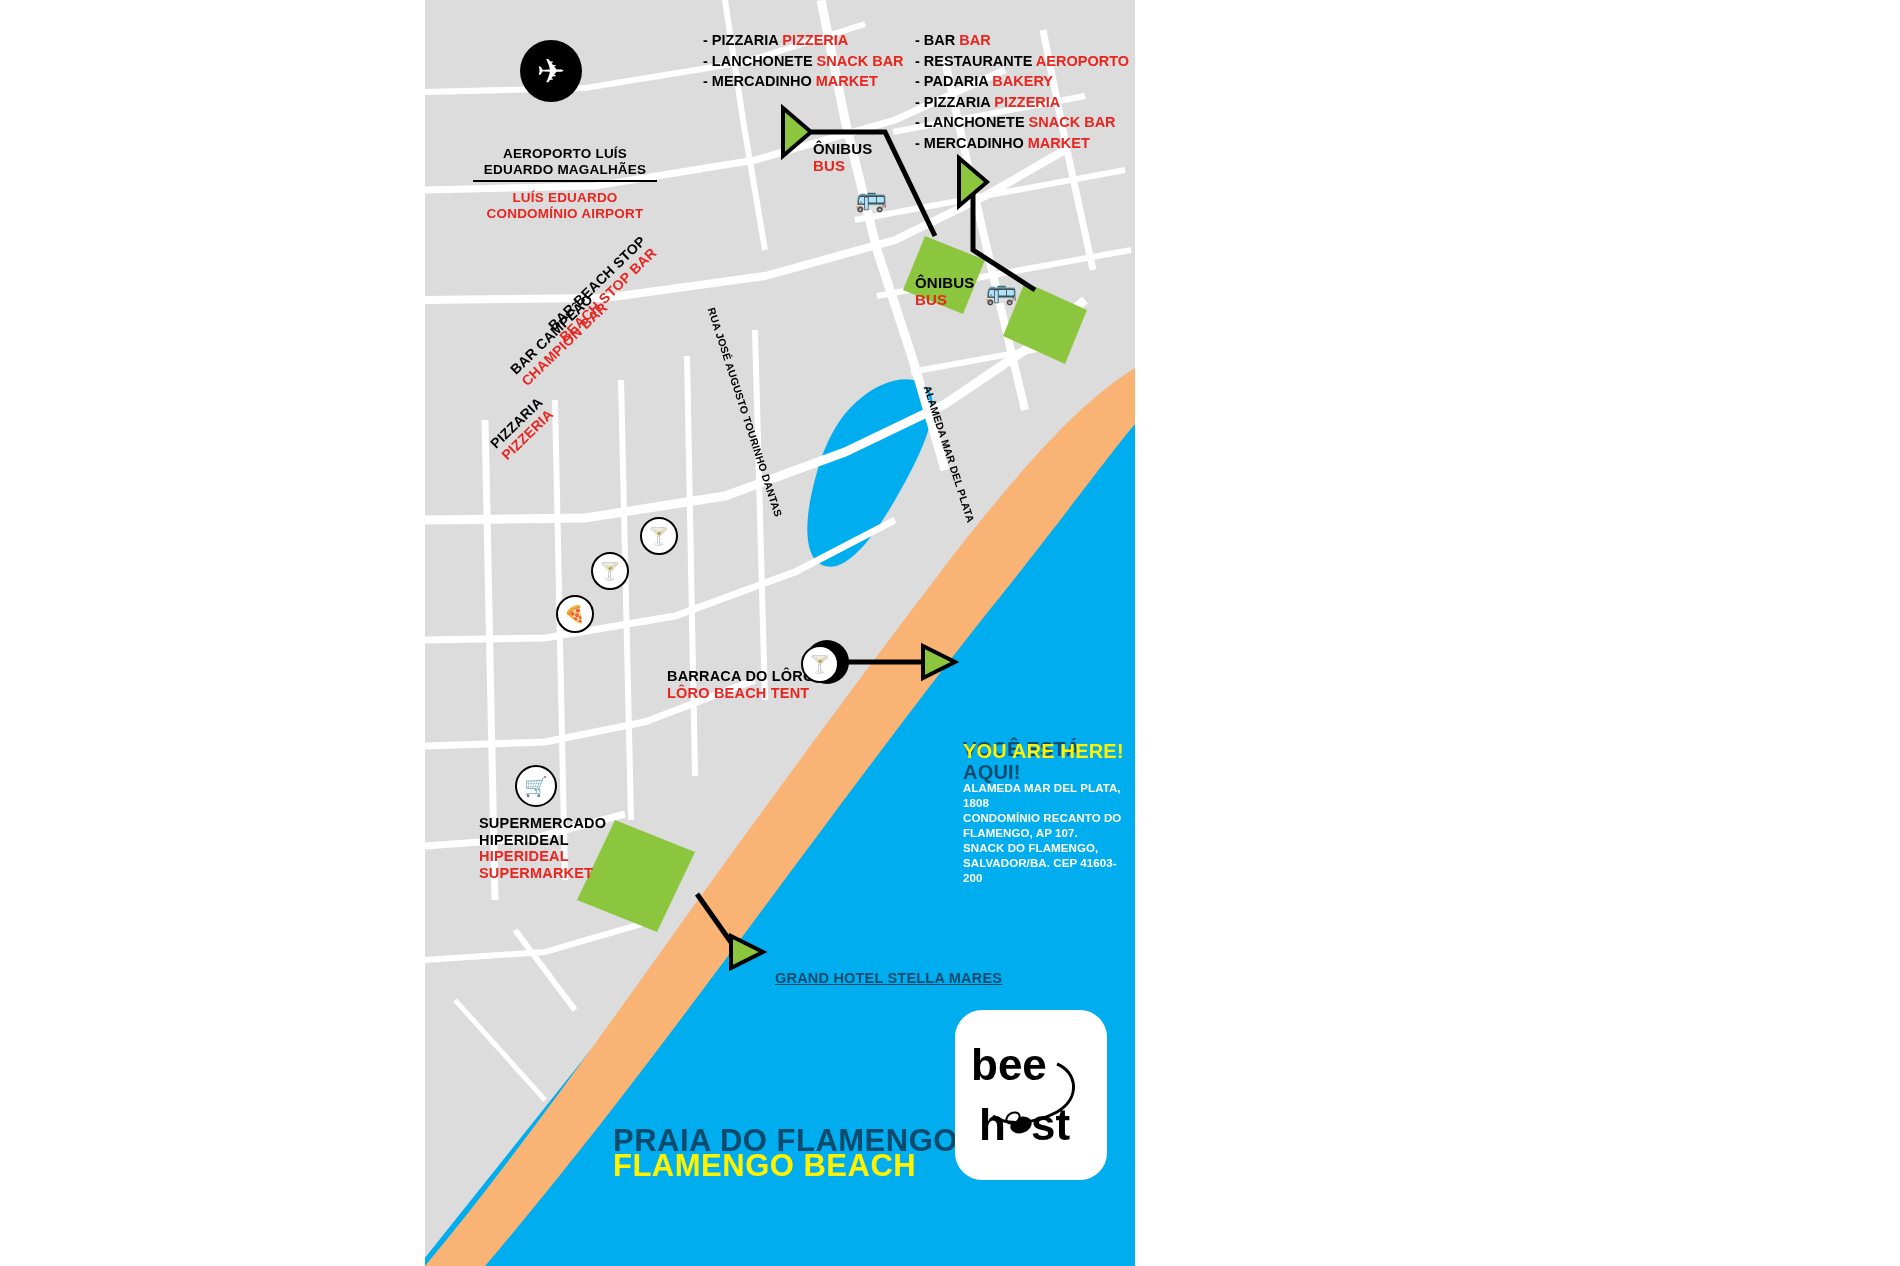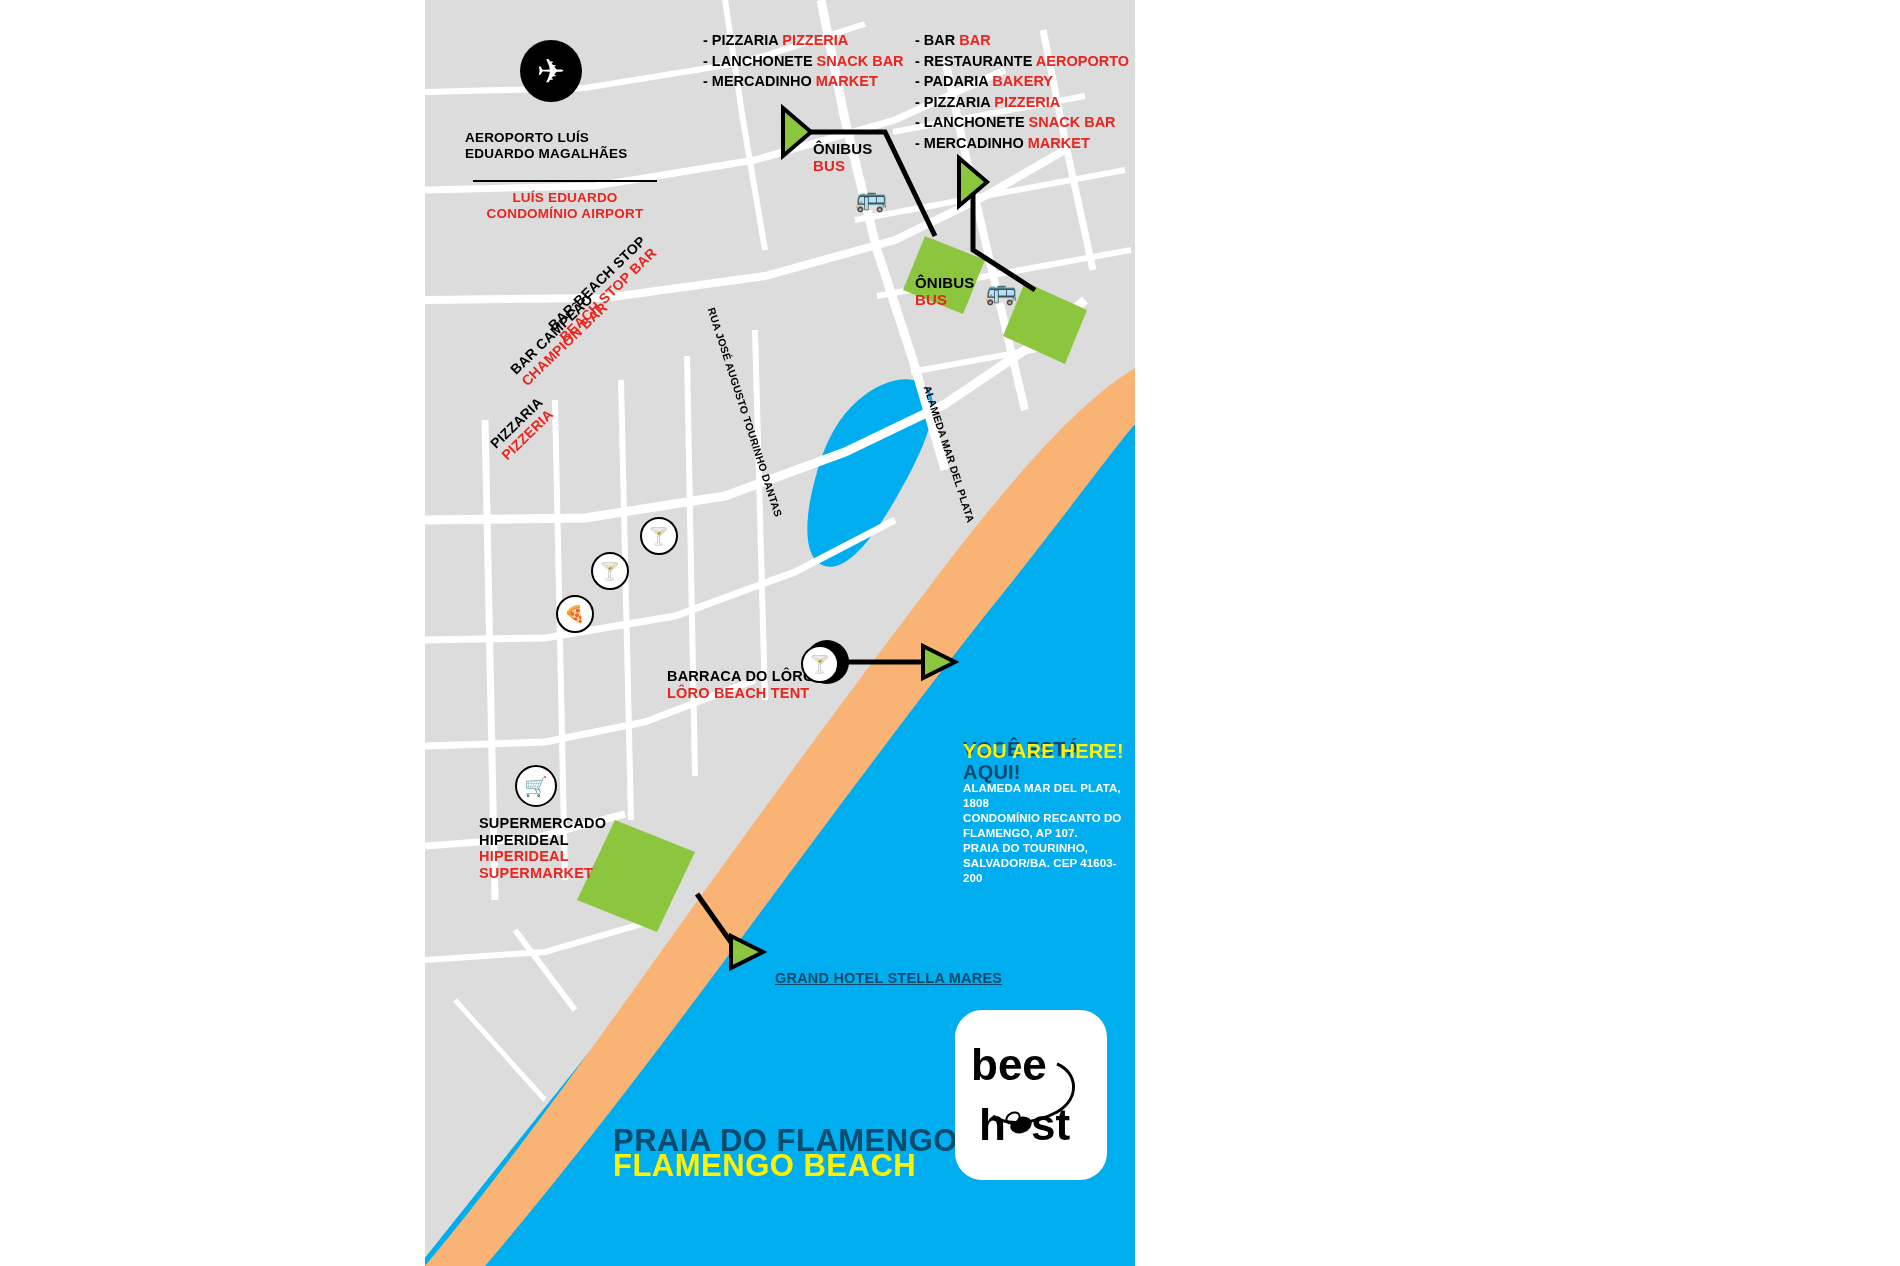--- a/index.html
+++ b/index.html
@@ -86,21 +86,21 @@
       <polygon points="534,158 562,182 534,206"></polygon>
     </g>
 
     <circle cx="402" cy="662" r="22" fill="#000"></circle>
     <circle cx="402" cy="662" r="9" fill="#fff"></circle>
   </svg>
 
   <div class="plane-badge" style="left:95px;top:40px;">
       <span>✈</span>
     </div>
-  <div class="lbl pt" style="left:40px;top:130px;width:200px;font-size:13.5px;">
+  <div class="lbl pt" style="left:40px;top:146px;width:200px;text-align:center;font-size:13.5px;">
     <div>AEROPORTO LUÍS</div>
     <div>EDUARDO MAGALHÃES</div>
   </div>
   <div style="position:absolute;left:48px;top:180px;width:184px;height:2px;background:#000;"></div>
   <div class="lbl en" style="left:40px;top:190px;width:200px;text-align:center;font-size:13.5px;">
     <div>LUÍS EDUARDO</div>
     <div>CONDOMÍNIO AIRPORT</div>
   </div>
 
   <div class="legend-list" style="left:278px;top:30px;font-size:14.5px;">
@@ -166,21 +166,21 @@
   </div>
 
   <div class="lbl white" style="left:350px;top:942px;font-size:14.5px;text-decoration:underline;">GRAND HOTEL STELLA MARES</div>
 
   <div class="lbl white" style="left:538px;top:710px;font-size:20px;">VOCÊ ESTÁ AQUI!</div>
   <div class="lbl yellow" style="left:538px;top:740px;font-size:20px;text-align:center;">YOU ARE HERE!</div>
   <div class="addr" style="left:538px;top:781px;font-size:11.5px;">
     <div>ALAMEDA MAR DEL PLATA, 1808</div>
     <div>CONDOMÍNIO RECANTO DO</div>
     <div>FLAMENGO, AP 107.</div>
-    <div>PRAIA DO TOURINHO,</div>
+    <div>SNACK DO FLAMENGO,</div>
     <div>SALVADOR/BA. CEP 41603-200</div>
   </div>
 
   <div class="lbl white" style="left:188px;top:1095px;font-size:31px;letter-spacing:.5px;">PRAIA DO FLAMENGO</div>
   <div class="lbl yellow" style="left:188px;top:1148px;font-size:31px;letter-spacing:.5px;">FLAMENGO BEACH</div>
 
   <div id="beehost" style="left:530px;top:1010px;width:152px;height:170px;">
     <svg width="140" height="150" viewBox="0 0 140 150">
       <text x="10" y="60" font-family="Liberation Sans, sans-serif" font-size="44" font-weight="bold" fill="#000">bee</text>
       <text x="18" y="120" font-family="Liberation Sans, sans-serif" font-size="44" font-weight="bold" fill="#000">h</text>

